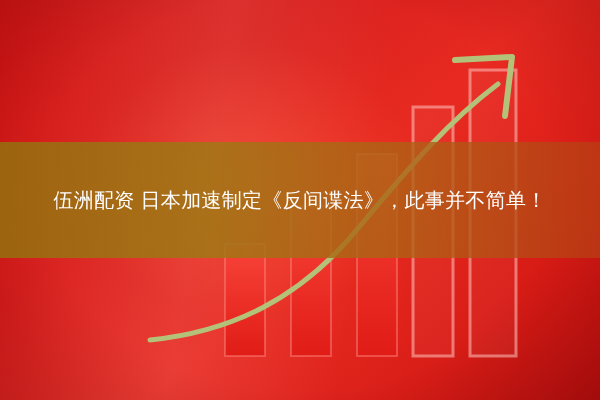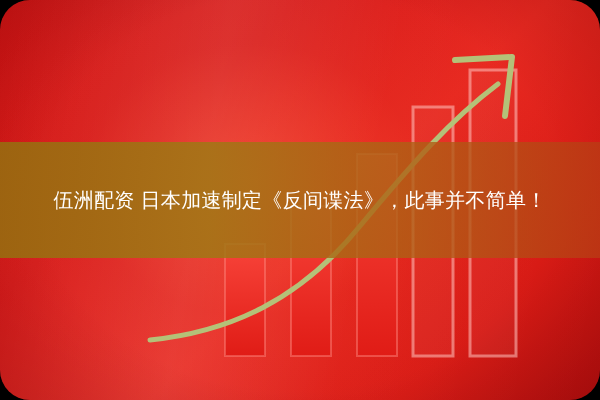--- a/index.html
+++ b/index.html
@@ -6,21 +6,20 @@
     margin: 0;
     padding: 0;
     background: #000;
   }
   #stage {
     position: relative;
     width: 600px;
     height: 400px;
     overflow: hidden;
     font-family: "Liberation Sans", sans-serif;
-    border-radius: 30px;
   }
   
   #bg-base {
     position: absolute;
     inset: 0;
     background: linear-gradient(135deg, #cf1414 0%, #d51717 30%, #e8271f 55%, #d81a14 80%, #b50f0f 100%);
   }
   #bg-glow {
     position: absolute;
     inset: 0;

